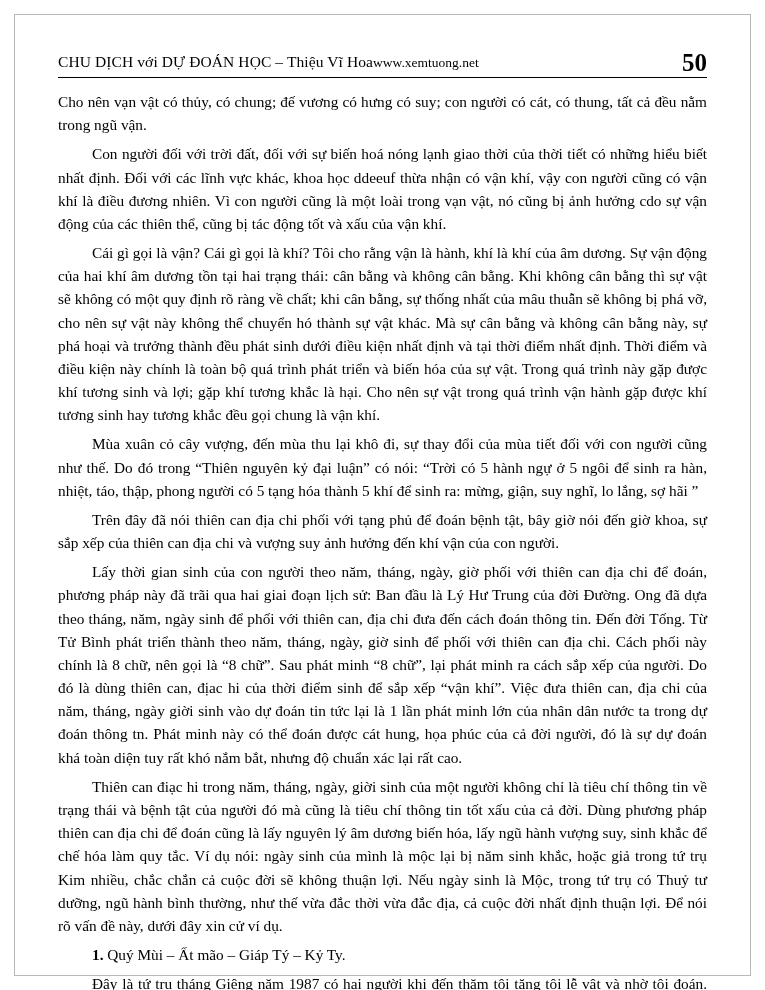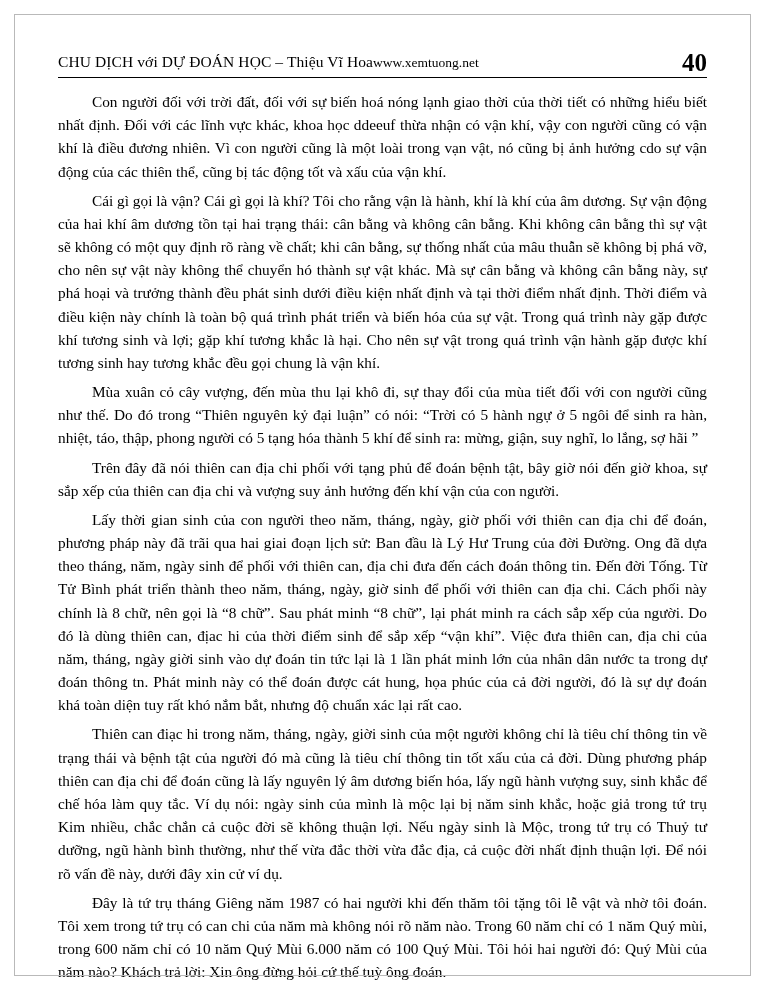--- a/index.html
+++ b/index.html
@@ -80,26 +80,28 @@
 </style>
 </head>
 <body>
 
 <div class="page">
   <div class="page-border"></div>
 
   <div class="header">
     <div class="header-title">CHU DỊCH với DỰ ĐOÁN HỌC – Thiệu Vĩ Hoa</div>
     <div class="header-url">www.xemtuong.net</div>
-    <div class="header-pageno">40</div>
+    <div class="header-pageno">50</div>
   </div>
   <hr class="header-rule">
 
   <div class="body-text">
+    <p class="noindent">Cho nên vạn vật có thủy, có chung; đế vương có hưng có suy; con người có cát, có thung, tất cả đều nằm trong ngũ vận.</p>
     <p class="indent">Con người đối với trời đất, đối với sự biến hoá nóng lạnh giao thời của thời tiết có những hiểu biết nhất định. Đối với các lĩnh vực khác, khoa học ddeeuf thừa nhận có vận khí, vậy con người cũng có vận khí là điều đương nhiên. Vì con người cũng là một loài trong vạn vật, nó cũng bị ảnh hưởng cdo sự vận động của các thiên thể, cũng bị tác động tốt và xấu của vận khí.</p>
     <p class="indent">Cái gì gọi là vận? Cái gì gọi là khí? Tôi cho rằng vận là hành, khí là khí của âm dương. Sự vận động của hai khí âm dương tồn tại hai trạng thái: cân bằng và không cân bằng. Khi không cân bằng thì sự vật sẽ không có một quy định rõ ràng về chất; khi cân bằng, sự thống nhất của mâu thuẫn sẽ không bị phá vỡ, cho nên sự vật này không thể chuyển hó thành sự vật khác. Mà sự cân bằng và không cân bằng này, sự phá hoại và trưởng thành đều phát sinh dưới điều kiện nhất định và tại thời điểm nhất định. Thời điểm và điều kiện này chính là toàn bộ quá trình  phát triển và biến hóa của sự vật. Trong quá trình này gặp được khí tương sinh và lợi; gặp khí tương khắc là hại. Cho nên sự vật trong quá trình vận hành gặp được khí tương sinh hay tương khắc đều gọi chung là vận khí.</p>
     <p class="indent">Mùa xuân cỏ cây vượng, đến mùa thu lại khô đi, sự thay đổi của mùa tiết đối với con người cũng như thế. Do đó trong “Thiên nguyên kỷ đại luận” có nói: “Trời có 5 hành ngự ở 5 ngôi để sinh ra hàn, nhiệt, táo, thập, phong người có 5 tạng hóa thành 5 khí để sinh ra: mừng, giận, suy nghĩ, lo lắng, sợ hãi ”</p>
     <p class="indent">Trên đây đã nói thiên can địa chi phối với tạng phủ để đoán bệnh tật, bây giờ nói đến giờ khoa, sự sắp xếp của thiên can địa chi và vượng suy ảnh hưởng đến khí vận của con người.</p>
     <p class="indent">Lấy thời gian sinh của con người theo năm, tháng, ngày, giờ phối với thiên can địa chi để đoán, phương pháp này đã trãi qua hai giai đoạn lịch sử: Ban đầu là Lý Hư Trung của đời Đường. Ong đã dựa theo tháng, năm, ngày sinh để phối với thiên can, địa chi đưa đến cách đoán thông tin. Đến đời Tống. Từ Tử Bình phát triển thành theo năm, tháng, ngày, giờ sinh để phối với thiên can địa chi. Cách phối này chính là 8 chữ, nên gọi là “8 chữ”. Sau phát minh “8 chữ”, lại phát minh ra cách sắp xếp của người. Do đó là dùng thiên can, địac hi của thời điểm sinh để sắp xếp “vận khí”. Việc đưa thiên can, địa chi của năm, tháng, ngày giời sinh vào dự đoán tin tức lại là 1 lần phát minh lớn của nhân dân nước ta trong dự đoán thông tn. Phát minh này có thể đoán được cát hung, họa phúc của cả đời người, đó là sự dự đoán khá toàn diện tuy rất khó nắm bắt, nhưng độ chuẩn xác lại rất cao.</p>
     <p class="indent">Thiên can điạc hi trong năm, tháng, ngày, giời sinh của một người không chỉ là tiêu chí thông tin về trạng thái và bệnh tật của người đó mà cũng là tiêu chí thông tin tốt xấu của cả đời. Dùng phương pháp thiên can địa chi để đoán cũng là lấy nguyên lý âm dương biến hóa, lấy ngũ hành vượng suy, sinh khắc để chế hóa làm quy tắc. Ví dụ nói: ngày sinh của mình là mộc lại bị năm sinh khắc, hoặc giả trong tứ trụ Kim nhiều, chắc chắn cả cuộc đời sẽ không thuận lợi. Nếu ngày sinh là Mộc, trong tứ trụ có Thuỷ tư dưỡng, ngũ hành bình thường, như thế vừa đắc thời vừa đắc địa, cả cuộc đời nhất định thuận lợi. Để nói rõ vấn đề này, dưới đây xin cử ví dụ.</p>
+    <p class="indent"><b>1.</b> Quý Mùi – Ất mão – Giáp Tý – Kỷ Ty.</p>
     <p class="indent">Đây là tứ trụ tháng Giêng năm 1987 có hai người khi đến thăm tôi tặng tôi lễ vật và nhờ tôi đoán. Tôi xem trong tứ trụ có can chi của năm mà không nói rõ năm nào. Trong 60 năm chỉ có 1 năm Quý mùi, trong 600 năm chỉ có 10 năm Quý Mùi 6.000 năm có 100 Quý Mùi. Tôi hỏi hai người đó: Quý Mùi của năm nào? Khách trả lời: Xin ông đừng hỏi cứ thế tuỳ ông đoán.</p>
   </div>
 </div>
 
 </body></html>

